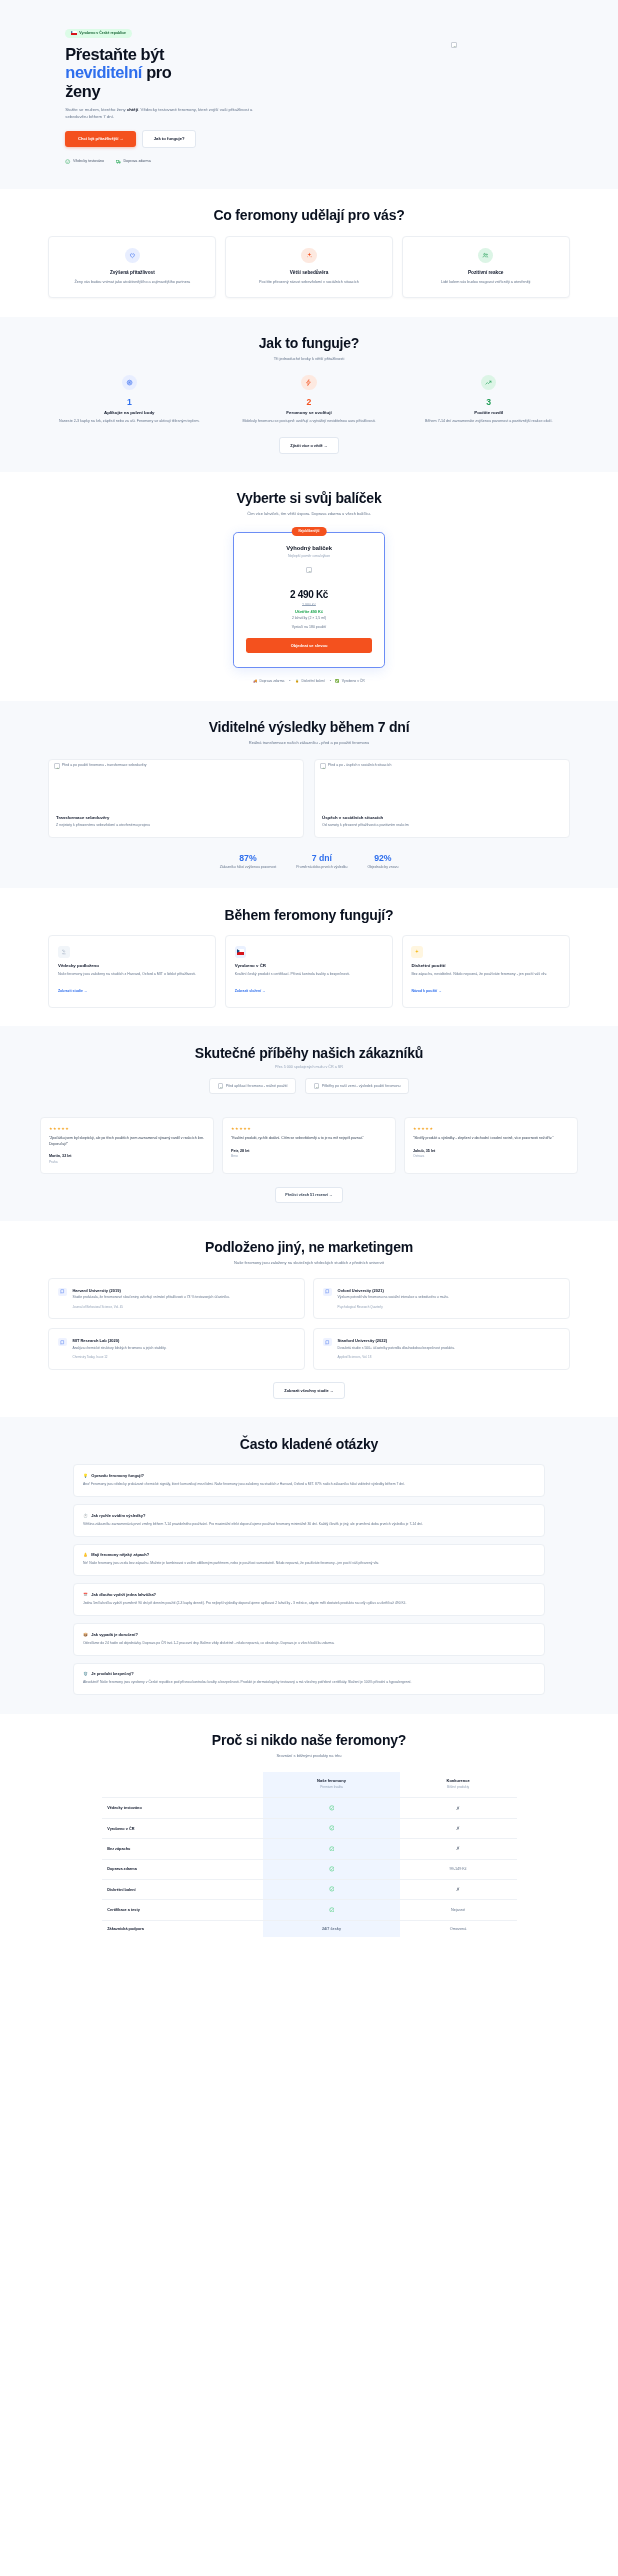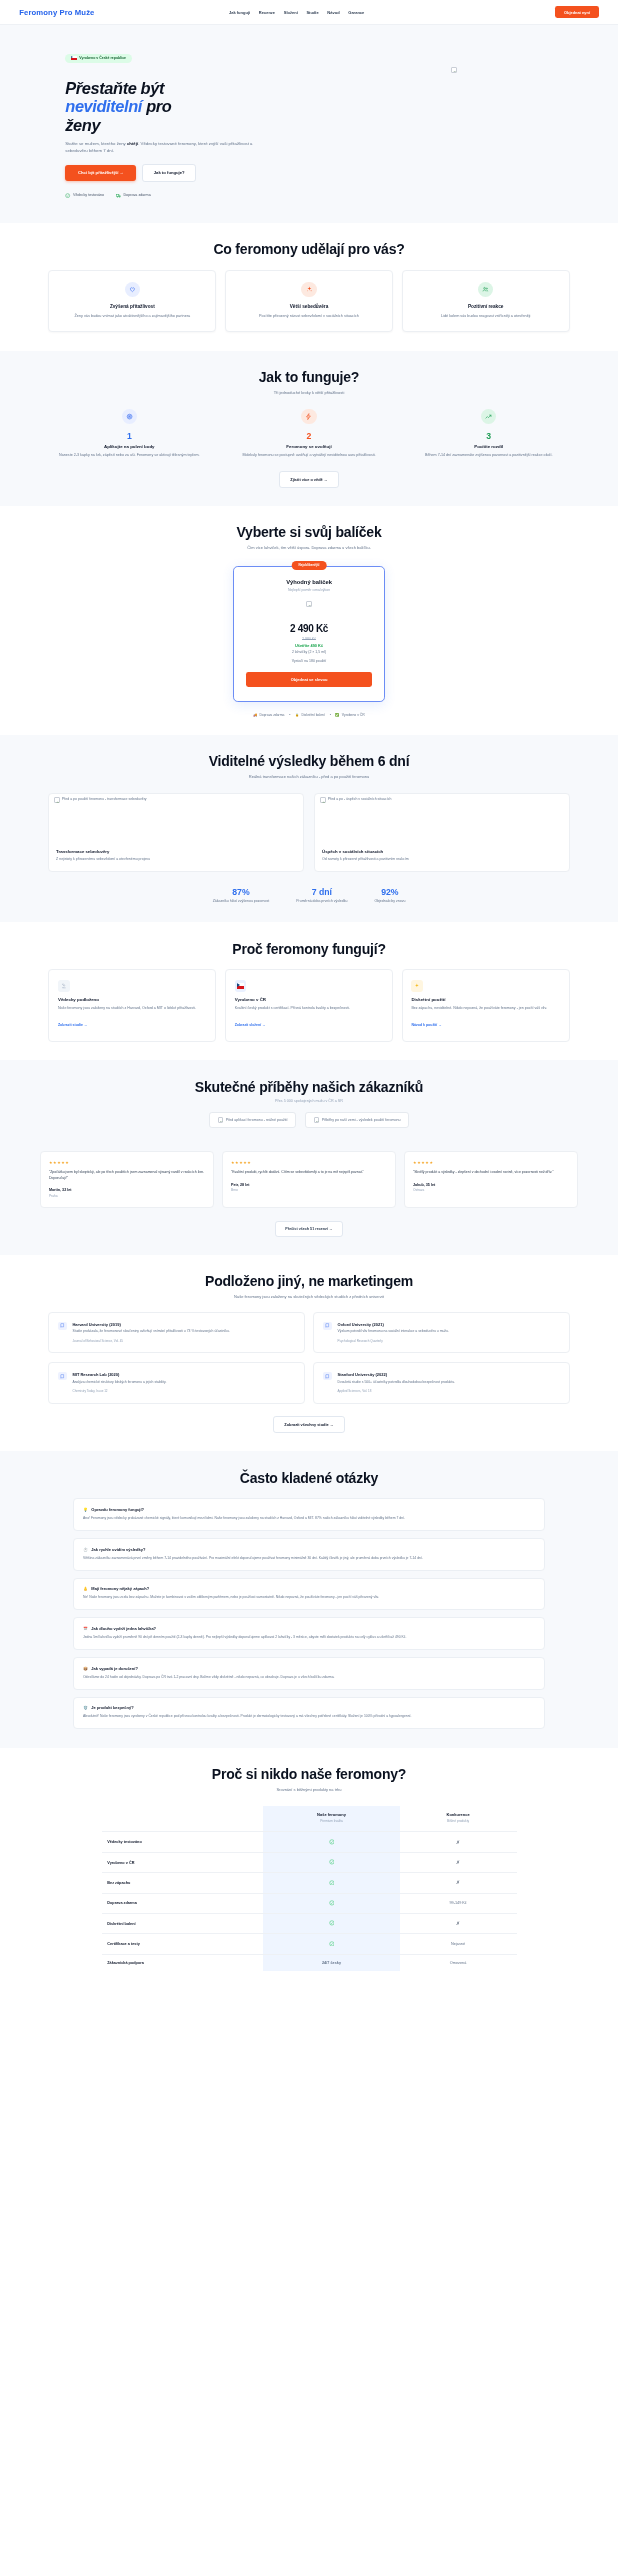--- a/index.html
+++ b/index.html
@@ -20,21 +20,21 @@
   .hdr-cta{margin-left:auto;background:#f4511e;color:#fff;font-size:3.9px;font-weight:700;border:none;border-radius:2.4px;padding:3.9px 8.7px;cursor:pointer;}
 
   
   .hero{background:#f7f9fc;padding:21px 19.3px 25px 19.3px;display:flex;}
   .hero-left{width:290px;padding-left:46px;}
   .badge-cz{display:inline-flex;align-items:center;gap:2.4px;background:#dcfce7;color:#166534;font-size:3.5px;font-weight:600;border-radius:6.8px;padding:2.5px 5.8px;}
   .flag{width:5.8px;height:3.9px;display:inline-block;position:relative;border-radius:0.5px;overflow:hidden;}
   .flag i{position:absolute;left:0;top:0;width:100%;height:50%;background:#fff;}
   .flag i+i{top:50%;background:#d7141a;}
   .flag b{position:absolute;left:0;top:0;width:0;height:0;border-top:1.9px solid transparent;border-bottom:1.9px solid transparent;border-left:2.9px solid #11457e;}
-  h1.hero-title{font-size:16.4px;line-height:1.12;font-weight:800;letter-spacing:-0.4px;margin-top:15px;color:#0b1220;font-style:italic;}
+  h1.hero-title{font-size:16.4px;line-height:1.12;font-weight:800;letter-spacing:-0.4px;margin-top:6px;color:#0b1220;}
   h1.hero-title .hl{color:#2f6fed;}
   .hero-sub{font-size:4.3px;line-height:1.62;color:#64748b;margin-top:6.8px;width:198px;}
   .hero-sub b{color:#0f172a;font-weight:700;}
   .hero-btns{display:flex;gap:5.8px;margin-top:8.7px;align-items:center;}
   .btn-primary{background:#f4511e;color:#fff;border:none;border-radius:2.9px;font-size:4.2px;font-weight:700;padding:5.8px 12.6px;cursor:pointer;box-shadow:0 1px 2.9px rgba(244,81,30,.35);}
   .btn-ghost{background:#fff;color:#0f172a;border:1px solid #e2e8f0;border-radius:2.9px;font-size:4.2px;font-weight:700;padding:5.8px 10.6px;cursor:pointer;}
   .hero-trust{display:flex;gap:11.6px;margin-top:10.6px;}
   .trust{display:flex;align-items:center;gap:2.4px;font-size:3.7px;color:#475569;}
   .ic{width:5.3px;height:5.3px;flex:0 0 auto;}
   .hero-right{flex:1;display:flex;align-items:flex-start;justify-content:center;padding-top:21px;}
@@ -80,21 +80,21 @@
   .plan-foot{display:flex;justify-content:center;gap:4.8px;font-size:3.4px;color:#64748b;margin-top:10.6px;align-items:center;}
   .plan-foot span{display:inline-flex;align-items:center;gap:1.9px;}
 
   
   .res-grid{display:grid;grid-template-columns:1fr 1fr;gap:10.6px;margin-top:13.5px;padding:0 29px;}
   .res-card{border:1px solid #eceff3;border-radius:3.9px;background:#fff;overflow:hidden;}
   .res-img{height:50px;padding:3.9px 4.8px;font-size:3.5px;color:#64748b;display:flex;align-items:flex-start;gap:1.9px;}
   .res-body{padding:5.8px 6.8px 8.7px;}
   .res-body h4{font-size:4.3px;font-weight:700;color:#0f172a;}
   .res-body p{font-size:3.5px;color:#64748b;margin-top:2.9px;line-height:1.55;}
-  .stats{display:flex;justify-content:center;gap:27px;margin-top:14.5px;text-align:center;}
+  .stats{display:flex;justify-content:center;gap:20px;margin-top:14.5px;text-align:center;}
   .stat .v{font-size:8.7px;font-weight:800;color:#2f6fed;}
   .stat .l{font-size:3.5px;color:#64748b;margin-top:1.9px;line-height:1.5;max-width:60px;}
 
   
   .why-grid{display:grid;grid-template-columns:repeat(3,1fr);gap:8.7px;margin-top:12.6px;padding:0 29px;}
   .why{background:#fff;border:1px solid #eceff3;border-radius:3.9px;padding:9.7px 8.7px 10.6px;}
   .wicon{width:11.6px;height:11.6px;border-radius:2.9px;display:flex;align-items:center;justify-content:center;margin-bottom:5.8px;}
   .w-grey{background:#f1f5f9;}.w-lb{background:#eaf1ff;}.w-ly{background:#fff6e0;}
   .why h4{font-size:4.4px;font-weight:700;color:#0f172a;}
   .why p{font-size:3.6px;line-height:1.6;color:#64748b;margin-top:3.9px;}
@@ -137,32 +137,20 @@
   .colhi{background:#eff5ff;}
   .okic{display:inline-block;width:5.8px;height:5.8px;}
   .xic{color:#475569;font-size:4.8px;font-weight:300;}
   .green-txt{color:#16a34a;font-weight:700;font-size:3.5px;}
 </style>
 </head>
 <body>
 
 <div class="wrap">
 
-  <div class="header">
-    <div class="logo">Feromony Pro Muže</div>
-    <nav class="nav">
-      <a>Jak funguji</a>
-      <a>Recenze</a>
-      <a>Složení</a>
-      <a>Studie</a>
-      <a>Návod</a>
-      <a>Garance</a>
-    </nav>
-    <button class="hdr-cta">Objednat nyní</button>
-  </div>
 
   <div class="hero">
     <div class="hero-left">
       <div class="badge-cz">
         <span class="flag">
             <i></i>
             <i></i>
             <b></b>
           </span>
         <span>Vyrobeno v České republice</span>
@@ -304,21 +292,21 @@
     <div class="plan-foot">
       <span>🚚 <em style="font-style:normal">Doprava zdarma</em></span>
       <span>•</span>
       <span>🔒 <em style="font-style:normal">Diskrétní balení</em></span>
       <span>•</span>
       <span>✅ <em style="font-style:normal">Vyrobeno v ČR</em></span>
     </div>
   </section>
 
   <section class="alt">
-    <h2 class="sec-title">Viditelné výsledky během 6 dní</h2>
+    <h2 class="sec-title">Viditelné výsledky během 7 dní</h2>
     <p class="sec-sub">Reálná transformace našich zákazníků - před a po použití feromonů</p>
     <div class="res-grid">
       <div class="res-card">
         <div class="res-img">
           <span class="brokenimg"></span>
           <span>Před a po použití feromonů - transformace sebedůvěry</span>
         </div>
         <div class="res-body">
           <h4>Transformace sebedůvěry</h4>
           <p>Z nejistoty k přirozenému sebevědomí a otevřenému projevu</p>
@@ -345,21 +333,21 @@
         <div class="l">Průměrná doba prvních výsledků</div>
       </div>
       <div class="stat">
         <div class="v">92%</div>
         <div class="l">Objednalo by znovu</div>
       </div>
     </div>
   </section>
 
   <section>
-    <h2 class="sec-title">Proč feromony fungují?</h2>
+    <h2 class="sec-title">Během feromony fungují?</h2>
     <div class="why-grid">
       <div class="why">
         <div class="wicon w-grey">
           <svg width="5.8" height="5.8" viewBox="0 0 24 24" fill="none" stroke="#94a3b8" stroke-width="2">
               <path d="M9 3l7 7-3 3-7-7z"></path>
               <path d="M6 20h13"></path>
               <path d="M10 16l-3 4"></path>
             </svg>
         </div>
         <h4>Vědecky podloženo</h4>

